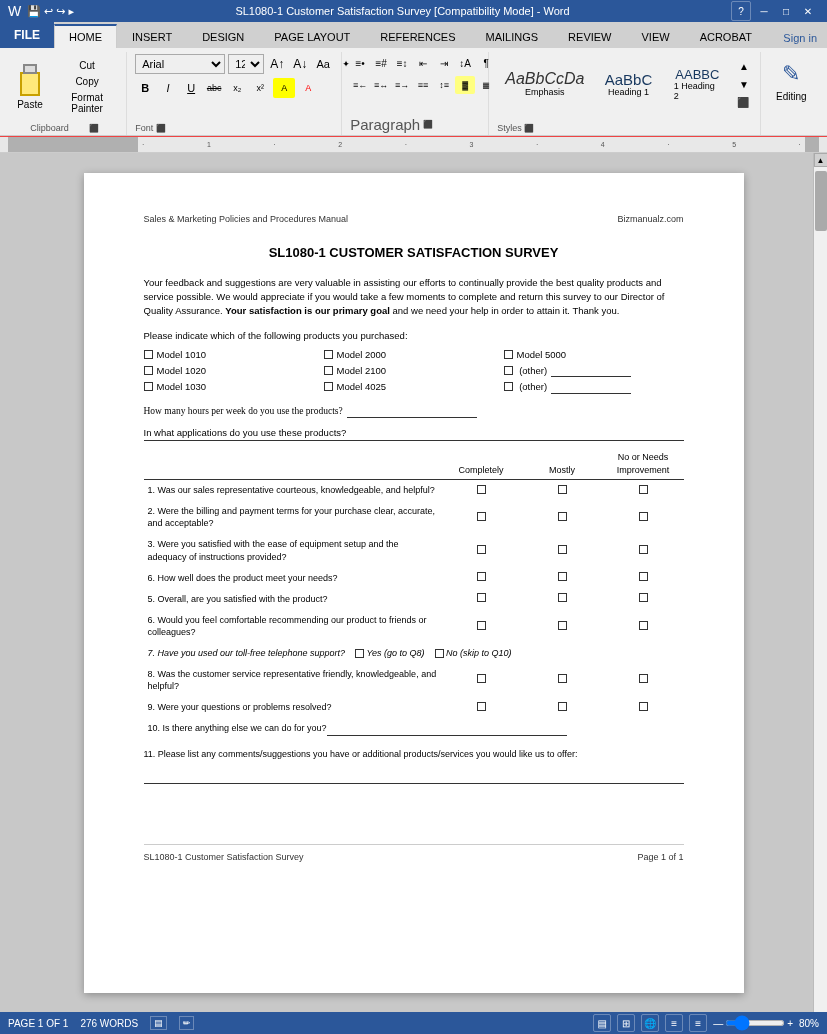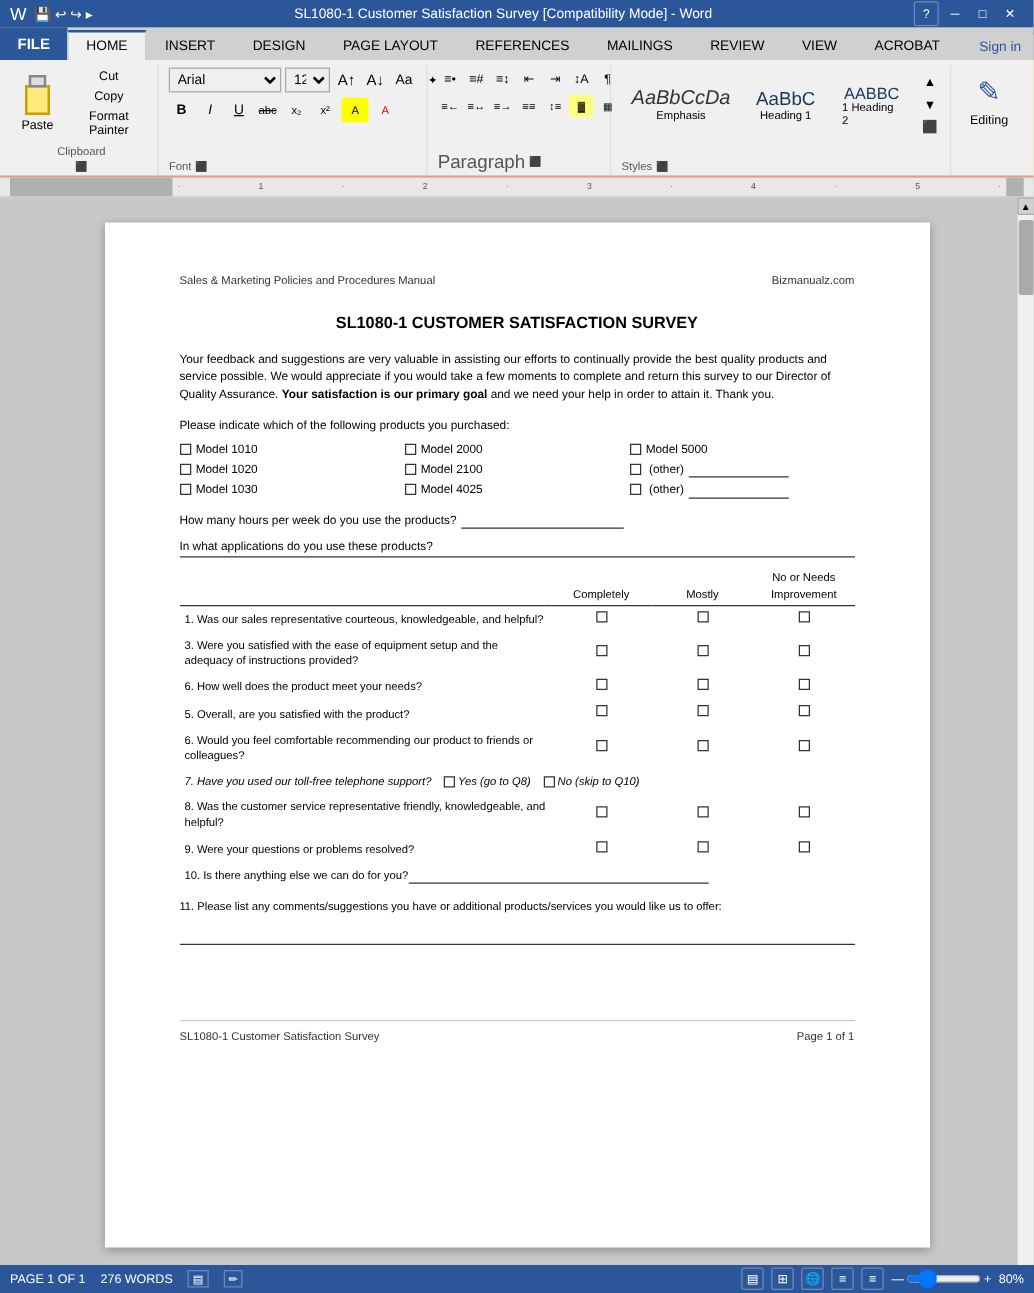--- a/index.html
+++ b/index.html
@@ -64,21 +64,21 @@
     .doc-intro { margin-bottom: 12px; font-size: 10px; line-height: 1.5; }
     .doc-intro .bold { font-weight: bold; }
     .doc-question { margin-bottom: 10px; font-size: 10px; }
 
     
     .products-grid { display: grid; grid-template-columns: 1fr 1fr 1fr; gap: 3px 0; margin: 8px 0; font-size: 10px; }
     .product-item { display: flex; align-items: center; gap: 4px; }
     .cb { width: 9px; height: 9px; border: 1px solid #333; display: inline-block; flex-shrink: 0; }
     .other-line { border-bottom: 1px solid #333; width: 120px; display: inline-block; }
 
-    .hours-line { display: flex; align-items: center; gap: 4px; margin-bottom: 8px; font-size: 10px; }
+    .hours-line { display: flex; align-items: center; gap: 4px; margin-bottom: 8px; font-size: 10px; font-family: Liberation Serif, serif; }
     .fill-line { border-bottom: 1px solid #333; width: 120px; }
 
     
     .survey-table { width: 100%; border-collapse: collapse; margin-top: 8px; font-size: 9.5px; }
     .survey-table th { text-align: center; font-weight: normal; font-size: 9px; padding: 2px 4px; vertical-align: bottom; border-bottom: 1px solid #333; }
     .survey-table td { padding: 4px 4px; vertical-align: top; font-size: 9.5px; }
     .survey-table td.check-cell { text-align: center; vertical-align: middle; }
     .check-box { width: 9px; height: 9px; border: 1px solid #333; display: inline-block; }
 
     .q11-section { margin-top: 10px; font-size: 9.5px; }
@@ -139,21 +139,21 @@
               <div style="width:14px;height:10px;border:2px solid #888;background:#ddd;position:absolute;top:0;left:9px;"></div>
             </div>
             <span style="font-size:10px;margin-top:1px;">Paste</span>
           </div>
           <div style="display:flex;flex-direction:column;justify-content:center;gap:1px;padding:2px 2px;">
             <button class="small-btn">Cut</button>
             <button class="small-btn">Copy</button>
             <button class="small-btn">Format Painter</button>
           </div>
         </div>
-        <div style="display:flex;justify-content:center;align-items:center;gap:3px;padding:2px 0 2px 0;flex-direction:column;">
+        <div style="display:flex;justify-content:center;align-items:center;gap:21px;padding:2px 0 2px 0;">
           <span style="font-size:9px;color:#555;">Clipboard</span>
           <span style="font-size:8px;cursor:pointer;color:#555;">⬛</span>
         </div>
       </div>
     </div>
 
     <div class="ribbon-group" style="display:flex;flex-direction:column;padding:2px 6px;border-right:1px solid #ddd;min-width:160px;">
       <div class="font-row" style="margin-bottom:2px;">
         <select class="font-combo">
           <option>Arial</option>
@@ -315,20 +315,26 @@
       </thead>
       <tbody>
 
         <tr>
           <td style="padding:4px 4px;font-size:9px;vertical-align:middle;">1. Was our sales representative courteous, knowledgeable, and helpful?</td>
           <td class="check-cell" style="text-align:center;vertical-align:middle;"><span class="check-box" style="width:9px;height:9px;border:1px solid #333;display:inline-block;"></span></td>
           <td class="check-cell" style="text-align:center;vertical-align:middle;"><span class="check-box" style="width:9px;height:9px;border:1px solid #333;display:inline-block;"></span></td>
           <td class="check-cell" style="text-align:center;vertical-align:middle;"><span class="check-box" style="width:9px;height:9px;border:1px solid #333;display:inline-block;"></span></td>
         </tr>
 
+        <tr>
+          <td style="padding:4px 4px;font-size:9px;vertical-align:middle;">2. Were the billing and payment terms for your purchase clear, accurate, and acceptable?</td>
+          <td class="check-cell" style="text-align:center;vertical-align:middle;"><span class="check-box" style="width:9px;height:9px;border:1px solid #333;display:inline-block;"></span></td>
+          <td class="check-cell" style="text-align:center;vertical-align:middle;"><span class="check-box" style="width:9px;height:9px;border:1px solid #333;display:inline-block;"></span></td>
+          <td class="check-cell" style="text-align:center;vertical-align:middle;"><span class="check-box" style="width:9px;height:9px;border:1px solid #333;display:inline-block;"></span></td>
+        </tr>
 
         <tr>
           <td style="padding:4px 4px;font-size:9px;vertical-align:middle;">3. Were you satisfied with the ease of equipment setup and the adequacy of instructions provided?</td>
           <td class="check-cell" style="text-align:center;vertical-align:middle;"><span class="check-box" style="width:9px;height:9px;border:1px solid #333;display:inline-block;"></span></td>
           <td class="check-cell" style="text-align:center;vertical-align:middle;"><span class="check-box" style="width:9px;height:9px;border:1px solid #333;display:inline-block;"></span></td>
           <td class="check-cell" style="text-align:center;vertical-align:middle;"><span class="check-box" style="width:9px;height:9px;border:1px solid #333;display:inline-block;"></span></td>
         </tr>
 
         <tr>
           <td style="padding:4px 4px;font-size:9px;vertical-align:middle;">6. How well does the product meet your needs?</td>

